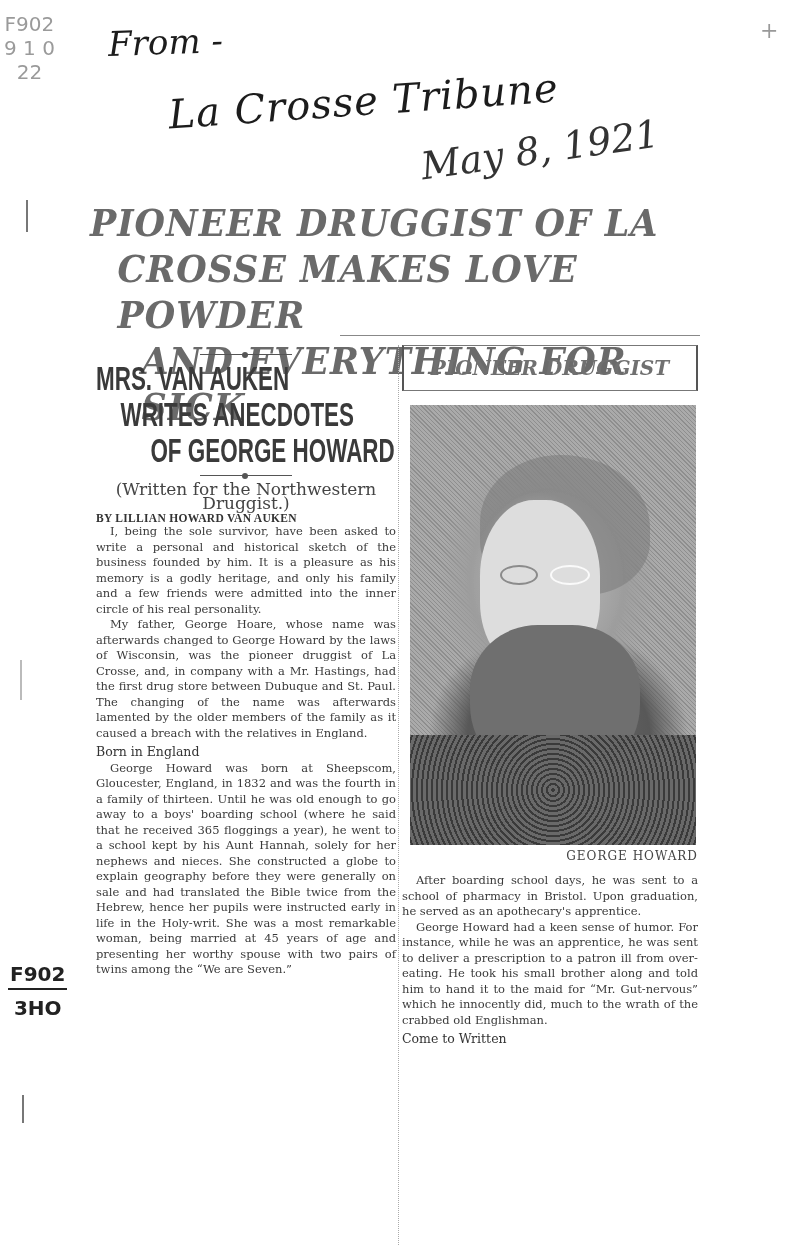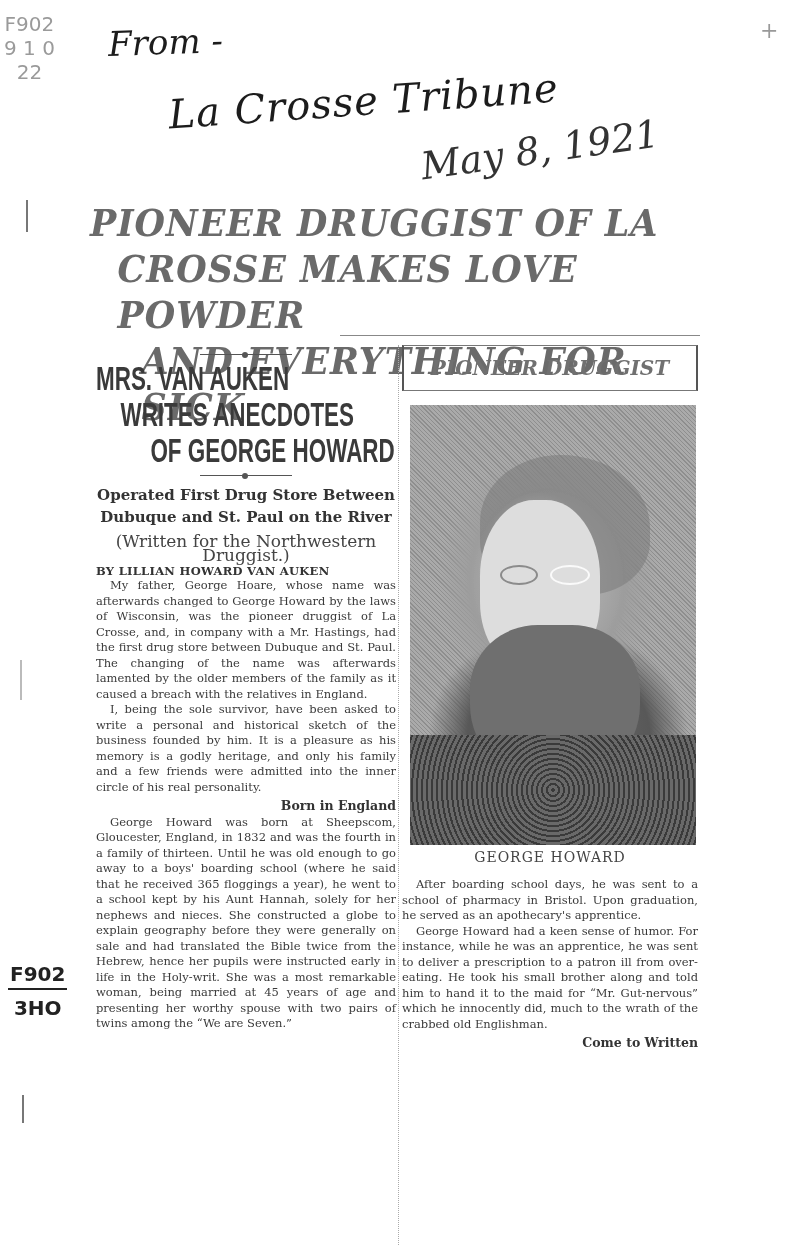--- a/index.html
+++ b/index.html
@@ -33,24 +33,24 @@
   .ornament { width:92px; height:0; border-top:1px solid #555; margin:6px auto; position:relative; }
   .ornament::after { content:""; position:absolute; left:42px; top:-3px; width:6px; height:6px; border-radius:50%; background:#555; }
   #subhead {
     font-family:"Liberation Sans", sans-serif; font-weight:bold; color:#3a3a3a;
     font-size:33px; line-height:36px; transform:scaleX(0.68); transform-origin:left top; width:440px; letter-spacing:0px;
   }
   #subhead div:nth-child(2) { padding-left:36px; }
   #subhead div:nth-child(3) { padding-left:80px; }
   #deck { font-weight:bold; font-size:15px; line-height:22px; text-align:center; color:#333; margin-top:8px; }
   .credit { font-size:17px; line-height:14px; text-align:center; color:#444; margin-top:6px; }
-  .byline { font-size:11.5px; font-weight:bold; color:#333; margin-top:2px; letter-spacing:0.3px; }
+  .byline { font-size:11.5px; font-weight:bold; color:#333; margin-top:2px; letter-spacing:0.3px;font-family:Liberation Serif, serif; }
   .body-text { font-size:11.5px; line-height:15.5px; text-align:justify; color:#3a3a3a; }
   .body-text p { margin:0; text-indent:14px; }
-  .section-head { font-weight:bold; font-size:12.5px; text-align:right; margin:3px 0 1px; color:#333; }
+  .section-head { font-weight:normal; font-size:12.5px; text-align:left; margin:3px 0 1px; color:#333; }
 
   
   #right-col { left:402px; top:345px; width:296px; }
   #box-caption {
     border:1.5px solid #777; border-left:2px solid #555; border-right:2px solid #555;
     height:44px; display:flex; align-items:center; justify-content:center;
     font-family:"DejaVu Serif", serif; font-style:italic; font-weight:bold; font-size:20px; color:#707070;
   }
   #portrait {
     margin:14px 0 0 8px; width:286px; height:440px; position:relative; overflow:hidden;
@@ -60,22 +60,22 @@
       radial-gradient(ellipse 130px 110px at 52% 75%, #6e6e6e 0%, #5a5a5a 70%, transparent 100%),
       repeating-linear-gradient(45deg, #8d8d8d 0 1px, #a8a8a8 1px 3px);
     filter:contrast(1.05);
   }
   #portrait .hair { position:absolute; left:70px; top:50px; width:170px; height:140px; border-radius:50% 55% 40% 40%; background:#7a7a7a; opacity:.55; }
   #portrait .face { position:absolute; left:70px; top:95px; width:120px; height:170px; border-radius:45% 45% 40% 40%; background:#d9d9d9; }
   #portrait .glass-l { position:absolute; left:90px; top:160px; width:34px; height:16px; border:2px solid #8a8a8a; border-radius:50%; }
   #portrait .glass-r { position:absolute; left:140px; top:160px; width:36px; height:16px; border:2px solid #f4f4f4; border-radius:50%; }
   #portrait .beard { position:absolute; left:60px; top:220px; width:170px; height:160px; border-radius:40% 40% 50% 50%; background:#707070; }
   #portrait .coat { position:absolute; left:0; top:330px; width:286px; height:110px; background:repeating-radial-gradient(circle at 50% 50%, #3d3d3d 0 2px, #6a6a6a 2px 5px); }
-  #portrait-caption { text-align:center; font-size:14px; letter-spacing:1px; color:#444; margin:4px 0 12px; }
-  #right-col .body-text { }
+  #portrait-caption { text-align:right; font-size:12px; letter-spacing:1px; color:#444; margin:4px 0 0; }
+  #right-col .body-text { margin-top:10px; }
 
   
   #archive-code { left:8px; top:962px; font-family:"DejaVu Sans", sans-serif; font-weight:bold; font-size:20px; color:#222; text-align:center; }
   #archive-code .num { border-bottom:2px solid #222; padding:0 2px 2px; }
   #archive-code .sub { padding-top:6px; }
   .tick { position:absolute; width:2px; background:#777; }
   #col-rule { left:398px; top:345px; width:0; height:900px; border-left:1px dotted #aaa; }
 </style>
 </head>
 <body>
@@ -104,26 +104,25 @@
 <div id="col-rule" class="abs"></div>
 
 <div id="left-col" class="abs">
   <div class="ornament"></div>
   <div id="subhead">
     <div>MRS. VAN AUKEN</div>
     <div>WRITES ANECDOTES</div>
     <div>OF GEORGE HOWARD</div>
   </div>
   <div class="ornament"></div>
-  <div id="deck">Operated First Drug Store Between Dubuque and St. Paul on the River</div>
   <div class="credit">(Written for the Northwestern Druggist.)</div>
   <div class="byline">BY LILLIAN HOWARD VAN AUKEN</div>
   <div class="body-text">
+    <p>I, being the sole survivor, have been asked to write a personal and historical sketch of the business founded by him. It is a pleasure as his memory is a godly heritage, and only his family and a few friends were admitted into the inner circle of his real personality.</p>
     <p>My father, George Hoare, whose name was afterwards changed to George Howard by the laws of Wisconsin, was the pioneer druggist of La Crosse, and, in company with a Mr. Hastings, had the first drug store between Dubuque and St. Paul. The changing of the name was afterwards lamented by the older members of the family as it caused a breach with the relatives in England.</p>
-    <p>I, being the sole survivor, have been asked to write a personal and historical sketch of the business founded by him. It is a pleasure as his memory is a godly heritage, and only his family and a few friends were admitted into the inner circle of his real personality.</p>
     <div class="section-head">Born in England</div>
     <p>George Howard was born at Sheepscom, Gloucester, England, in 1832 and was the fourth in a family of thirteen. Until he was old enough to go away to a boys' boarding school (where he said that he received 365 floggings a year), he went to a school kept by his Aunt Hannah, solely for her nephews and nieces. She constructed a globe to explain geography before they were generally on sale and had translated the Bible twice from the Hebrew, hence her pupils were instructed early in life in the Holy-writ. She was a most remarkable woman, being married at 45 years of age and presenting her worthy spouse with two pairs of twins among the “We are Seven.”</p>
   </div>
 </div>
 
 <div id="right-col" class="abs">
   <div id="box-caption">PIONEER DRUGGIST</div>
   <div id="portrait">
     <div class="hair"></div>
     <div class="face"></div>

